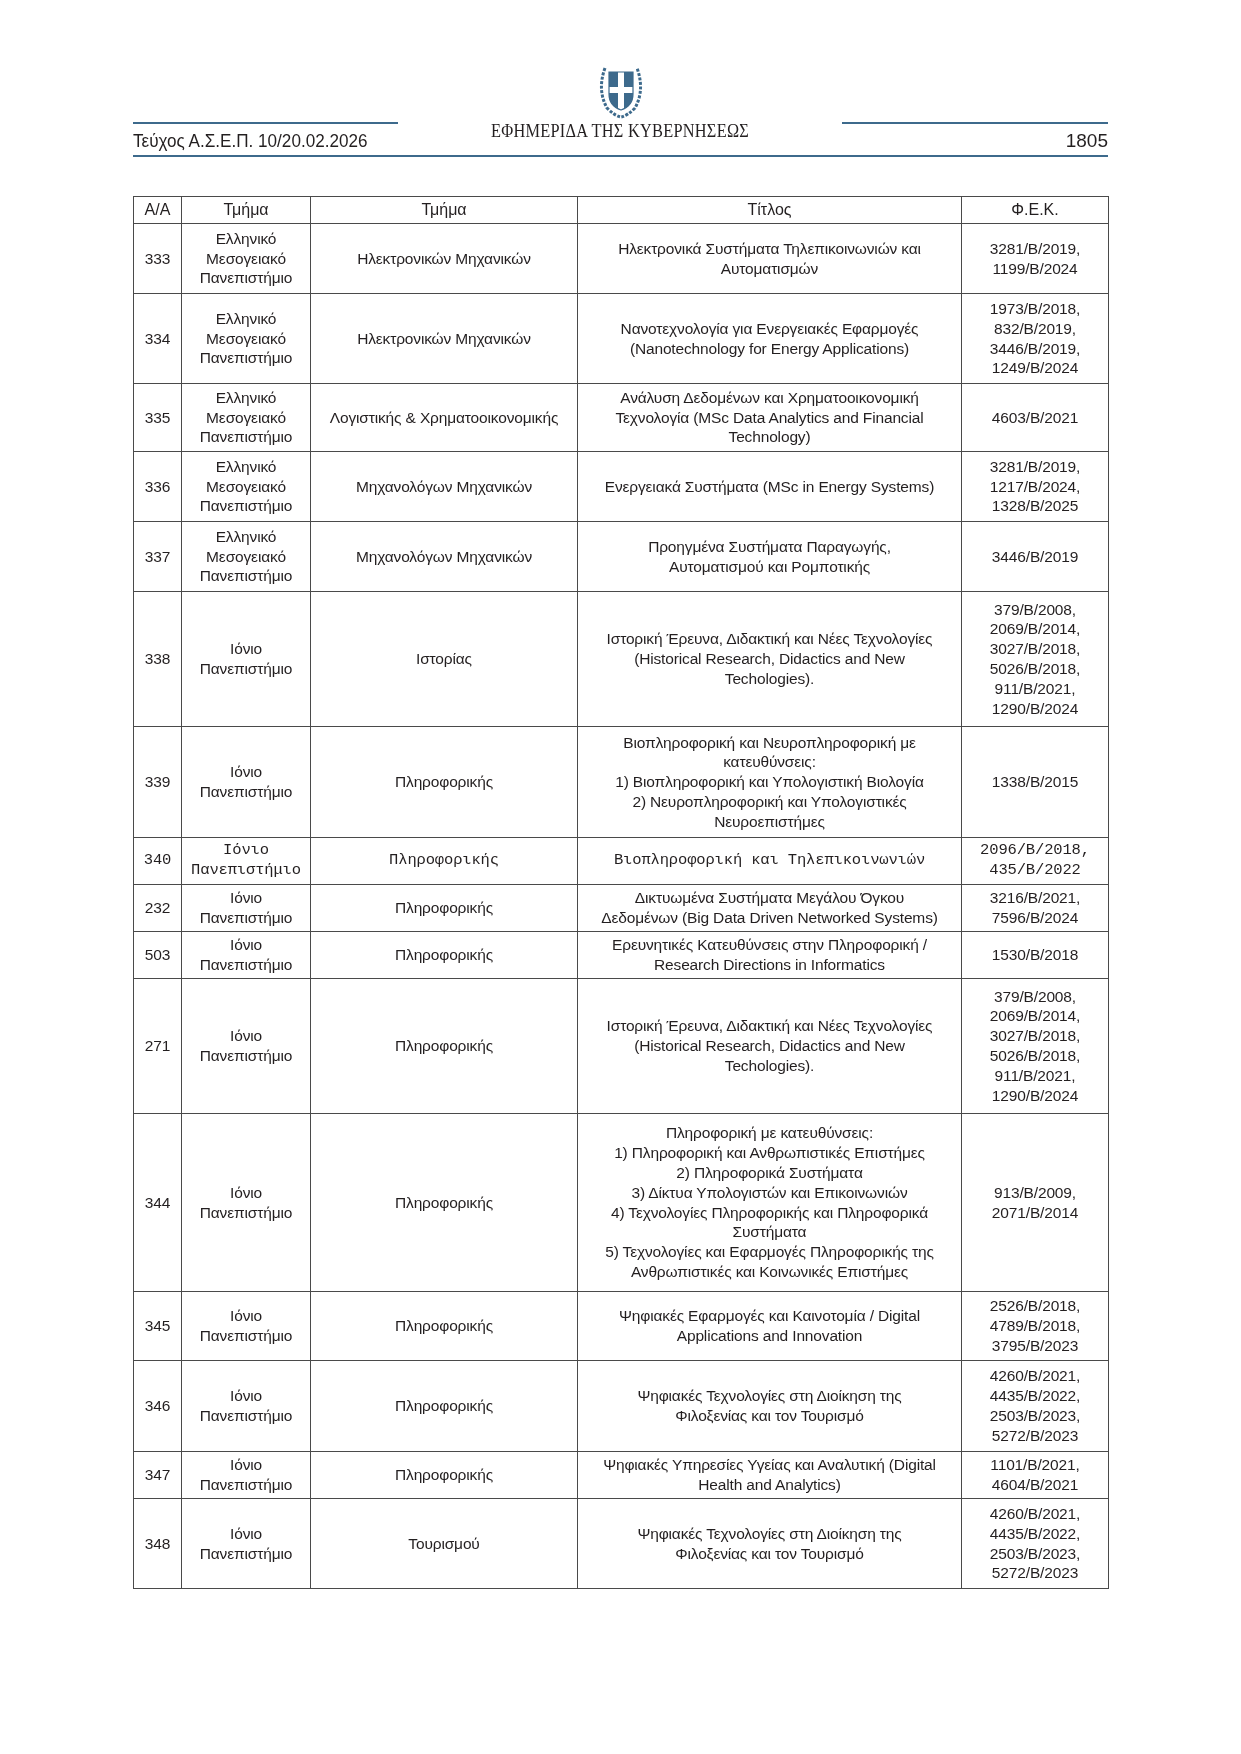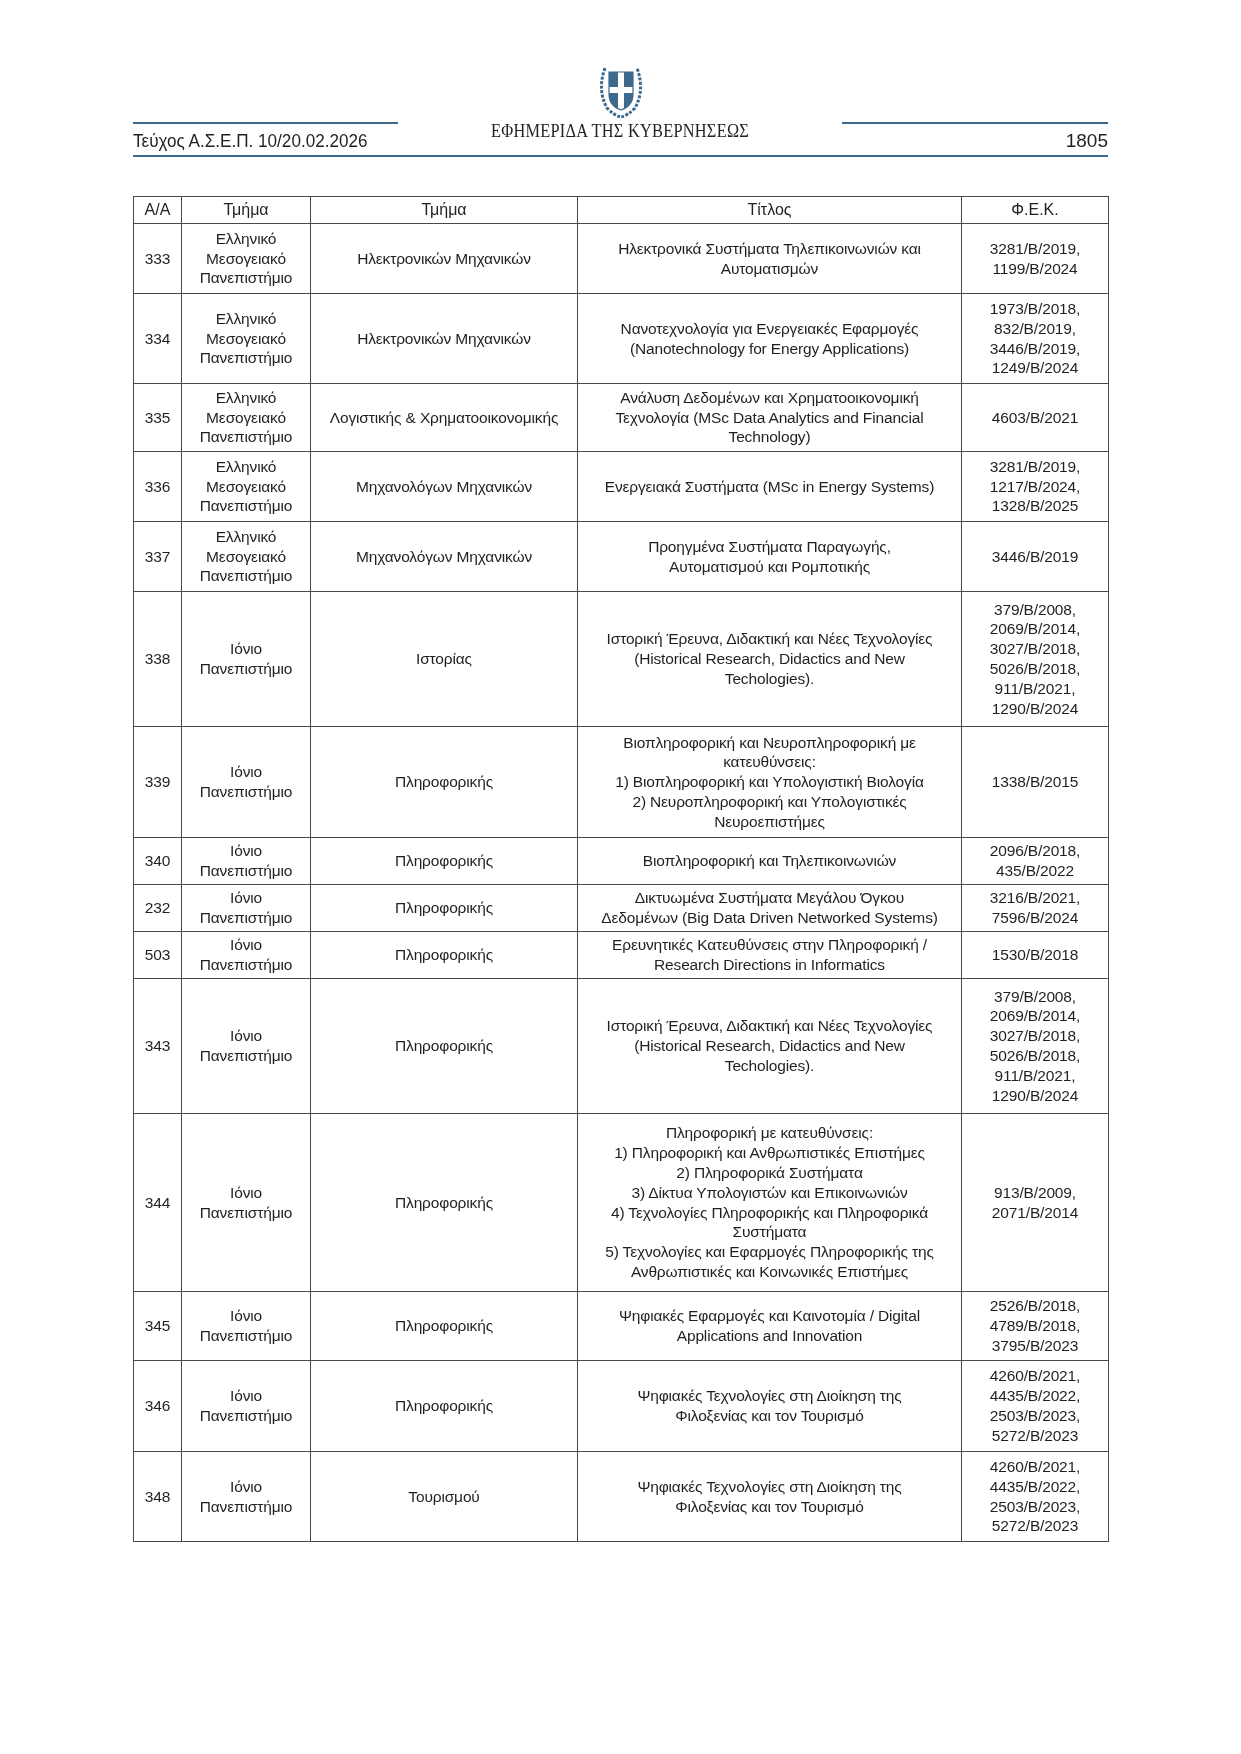--- a/index.html
+++ b/index.html
@@ -133,21 +133,21 @@
         <td class="multi">Ιόνιο
 Πανεπιστήμιο</td>
         <td class="multi">Πληροφορικής</td>
         <td class="multi">Βιοπληροφορική και Νευροπληροφορική με
 κατευθύνσεις:
 1) Βιοπληροφορική και Υπολογιστική Βιολογία
 2) Νευροπληροφορική και Υπολογιστικές
 Νευροεπιστήμες</td>
         <td class="multi">1338/Β/2015</td>
       </tr>
-      <tr style="height: 47px;">
+      <tr style="height: 47px; font-family: Liberation Mono, monospace;">
         <td class="multi">340</td>
         <td class="multi">Ιόνιο
 Πανεπιστήμιο</td>
         <td class="multi">Πληροφορικής</td>
         <td class="multi">Βιοπληροφορική και Τηλεπικοινωνιών</td>
         <td class="multi">2096/Β/2018,
 435/Β/2022</td>
       </tr>
       <tr style="height: 47px;">
         <td class="multi">232</td>
@@ -162,21 +162,21 @@
       <tr style="height: 47px;">
         <td class="multi">503</td>
         <td class="multi">Ιόνιο
 Πανεπιστήμιο</td>
         <td class="multi">Πληροφορικής</td>
         <td class="multi">Ερευνητικές Κατευθύνσεις στην Πληροφορική /
 Research Directions in Informatics</td>
         <td class="multi">1530/Β/2018</td>
       </tr>
       <tr style="height: 135px;">
-        <td class="multi">343</td>
+        <td class="multi">271</td>
         <td class="multi">Ιόνιο
 Πανεπιστήμιο</td>
         <td class="multi">Πληροφορικής</td>
         <td class="multi">Ιστορική Έρευνα, Διδακτική και Νέες Τεχνολογίες
 (Historical Research, Didactics and New
 Techologies).</td>
         <td class="multi">379/Β/2008,
 2069/Β/2014,
 3027/Β/2018,
 5026/Β/2018,
@@ -215,20 +215,30 @@
         <td class="multi">Ιόνιο
 Πανεπιστήμιο</td>
         <td class="multi">Πληροφορικής</td>
         <td class="multi">Ψηφιακές Τεχνολογίες στη Διοίκηση της
 Φιλοξενίας και τον Τουρισμό</td>
         <td class="multi">4260/Β/2021,
 4435/Β/2022,
 2503/Β/2023,
 5272/Β/2023</td>
       </tr>
+      <tr style="height: 47px;">
+        <td class="multi">347</td>
+        <td class="multi">Ιόνιο
+Πανεπιστήμιο</td>
+        <td class="multi">Πληροφορικής</td>
+        <td class="multi">Ψηφιακές Υπηρεσίες Υγείας και Αναλυτική (Digital
+Health and Analytics)</td>
+        <td class="multi">1101/Β/2021,
+4604/Β/2021</td>
+      </tr>
       <tr style="height: 90px;">
         <td class="multi">348</td>
         <td class="multi">Ιόνιο
 Πανεπιστήμιο</td>
         <td class="multi">Τουρισμού</td>
         <td class="multi">Ψηφιακές Τεχνολογίες στη Διοίκηση της
 Φιλοξενίας και τον Τουρισμό</td>
         <td class="multi">4260/Β/2021,
 4435/Β/2022,
 2503/Β/2023,

